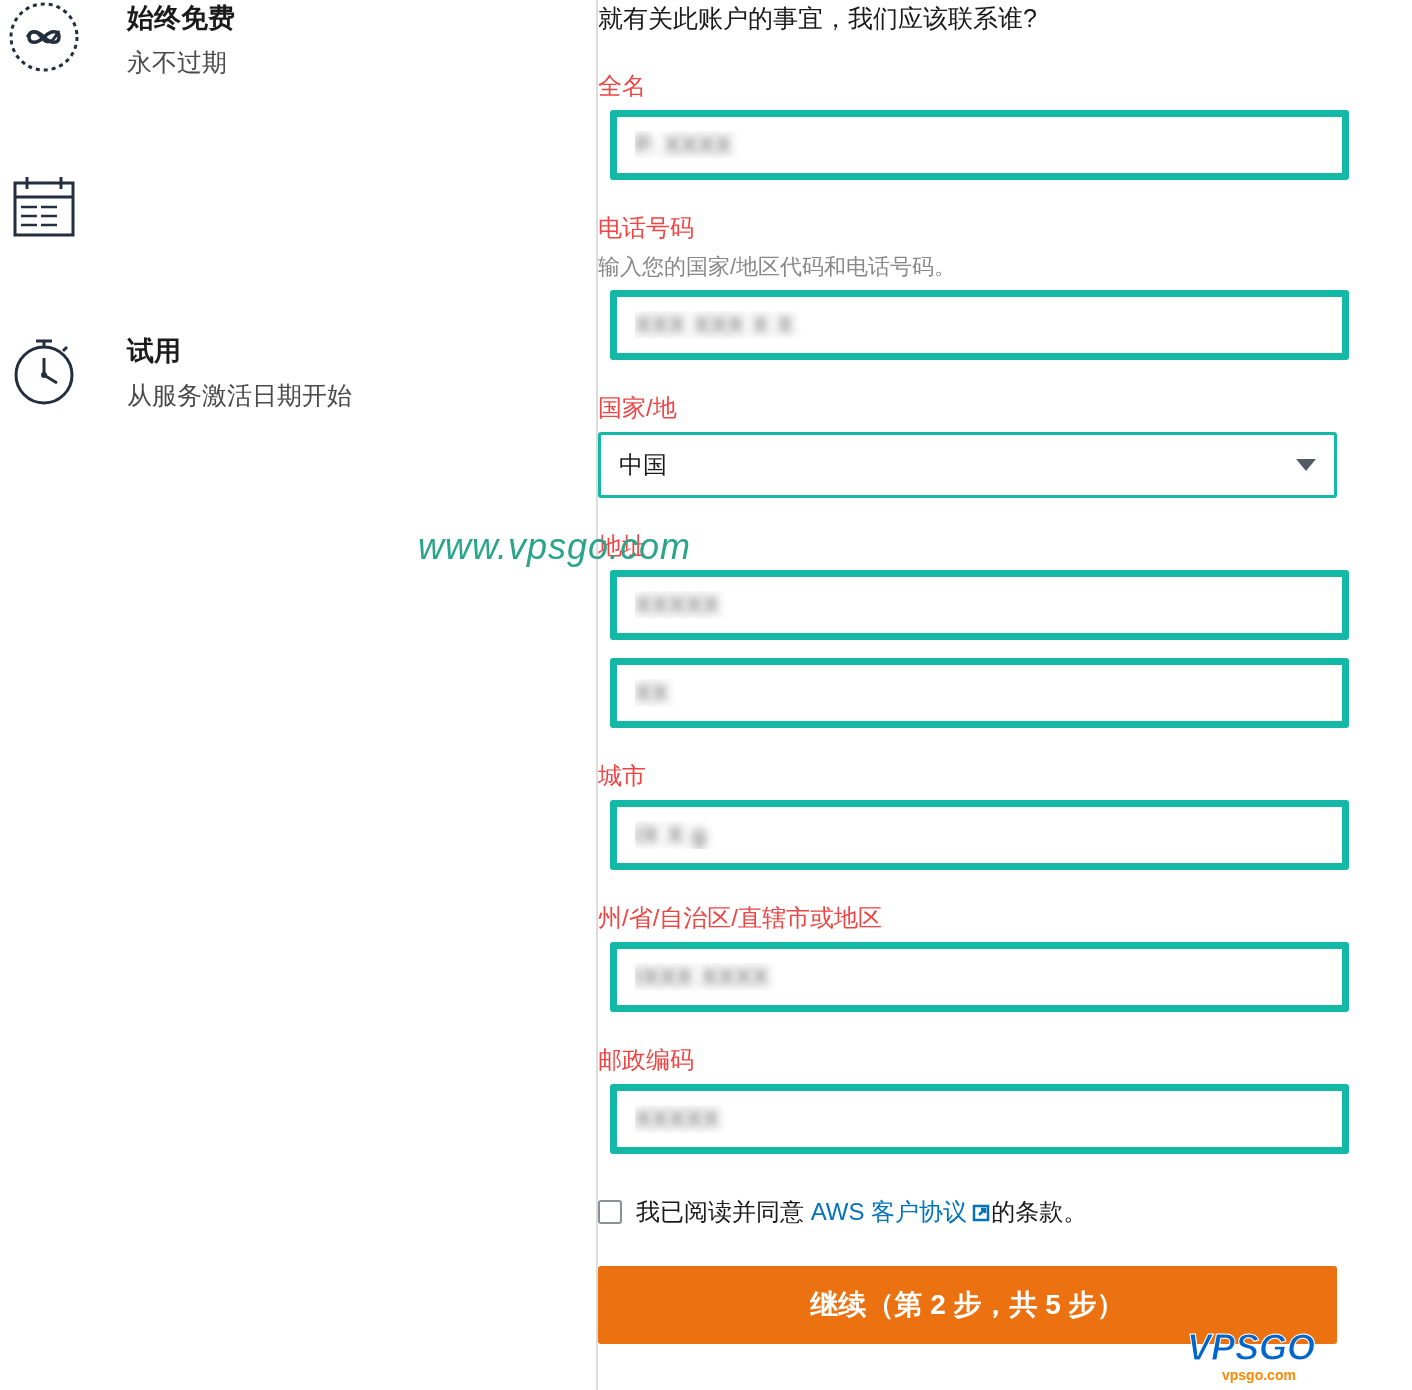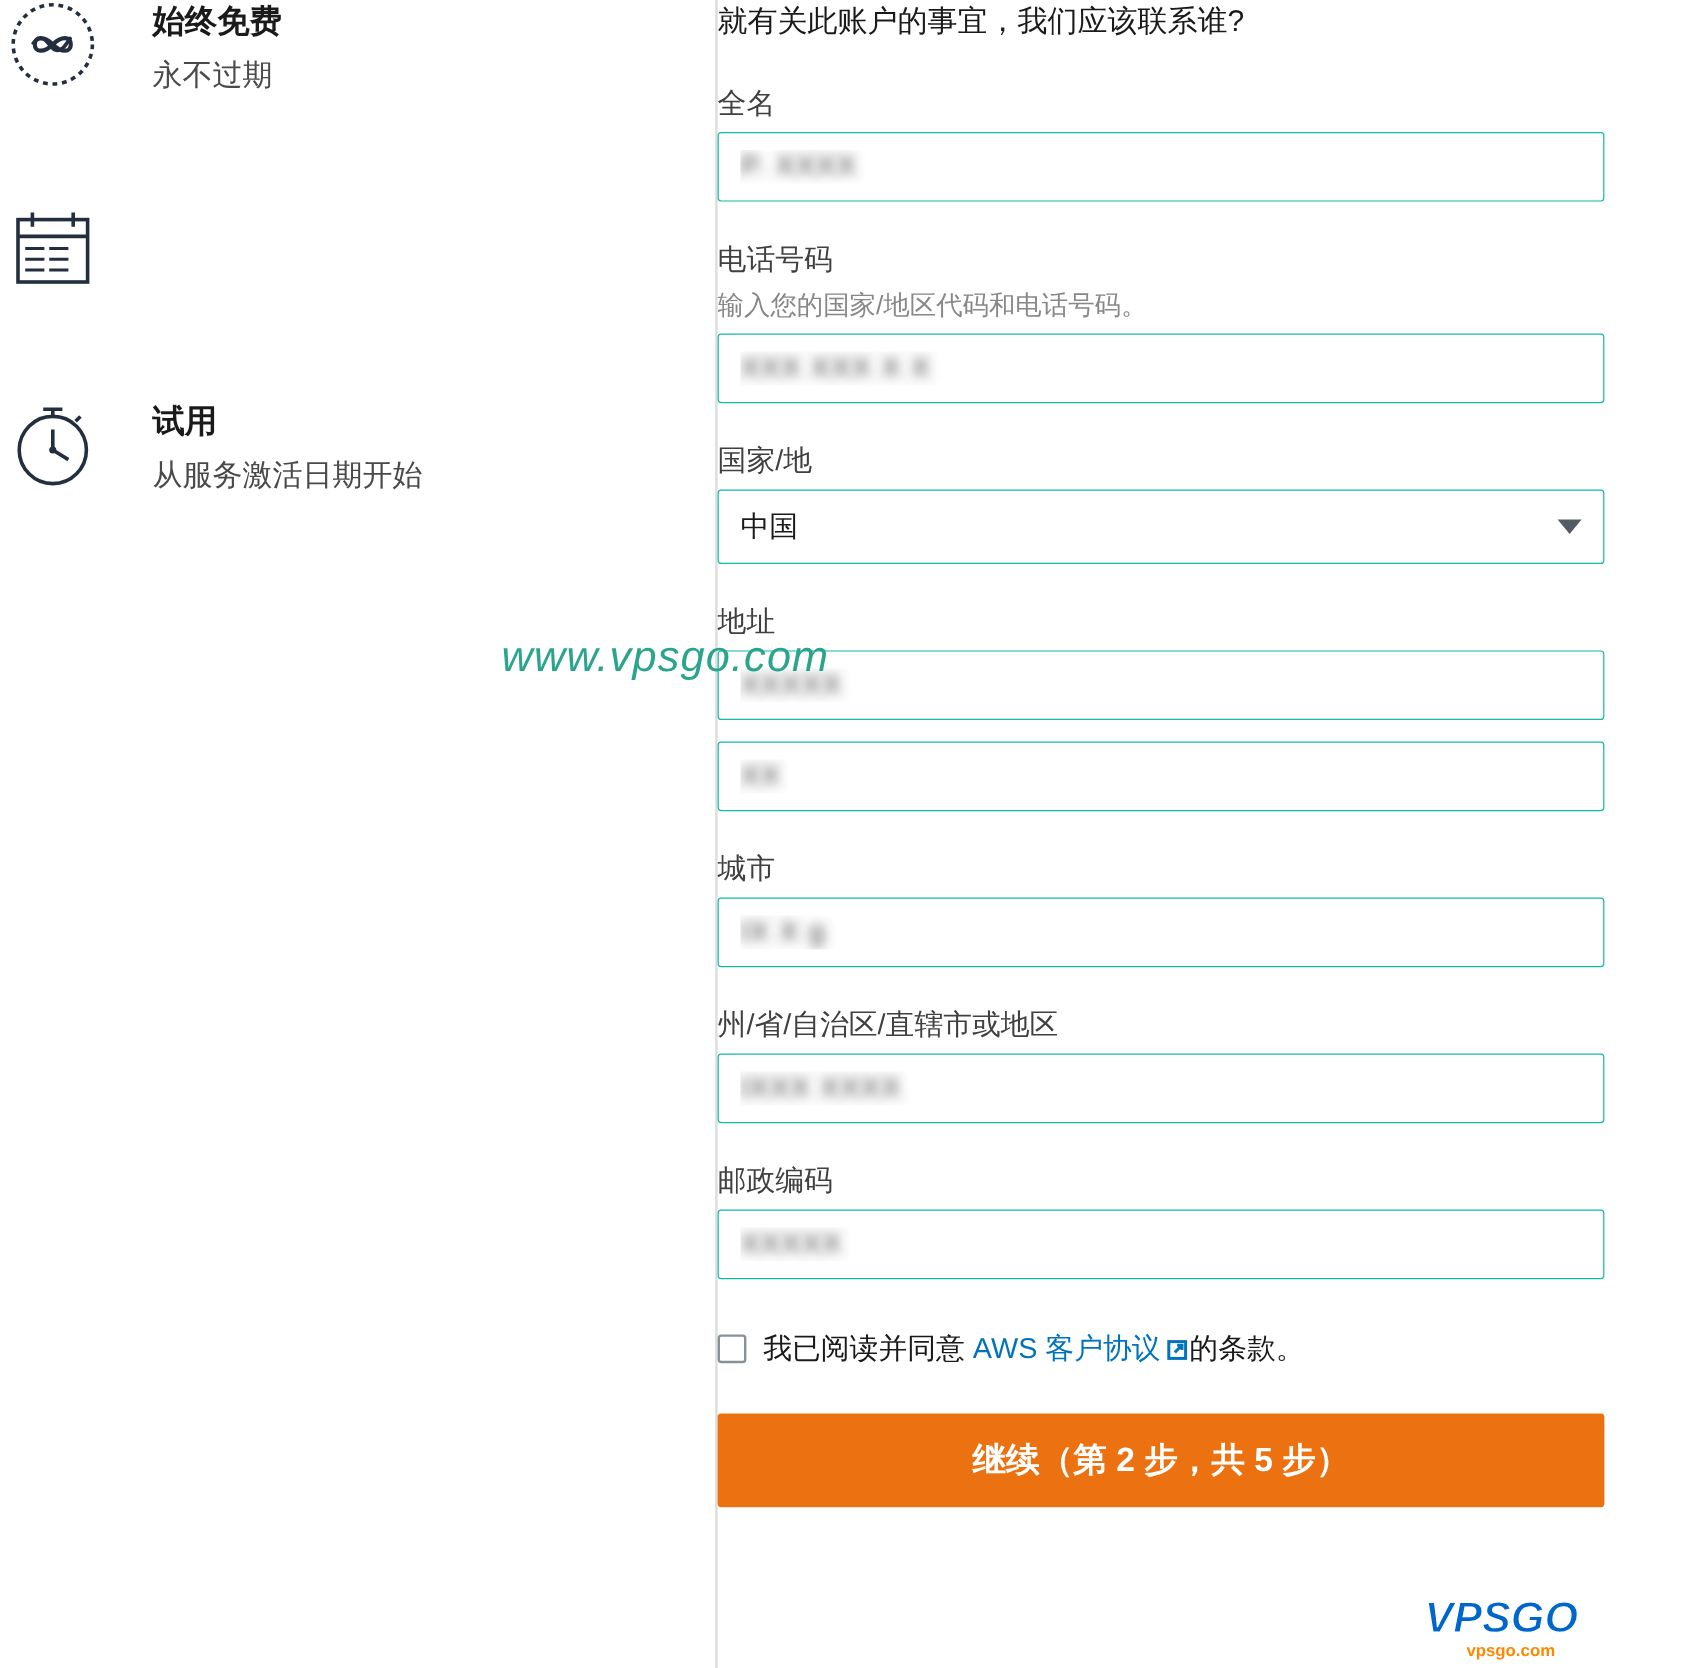--- a/index.html
+++ b/index.html
@@ -68,49 +68,50 @@
       font-size: 25px;
       color: #1a1a1a;
       margin-bottom: 32px;
       line-height: 1.5;
     }
     .form-group {
       margin-bottom: 32px;
     }
     .form-label {
       font-size: 24px;
-      color: #404040;
+      color: #ef4444;
       margin-bottom: 8px;
       display: block;
     }
     .form-hint {
       font-size: 22px;
       color: #888;
       margin-bottom: 8px;
     }
     .form-input {
       width: 100%;
       padding: 14px 18px;
       font-size: 24px;
-      border: 1px solid #14b8a6;
+      border: 7px solid #14b8a6;
       border-radius: 3px;
       background: #fff;
       color: #1a1a1a;
       font-family: inherit;
+      margin-left: 12px;
     }
     .form-input.blurred {
       color: transparent;
       text-shadow: 0 0 10px rgba(40,40,40,0.9);
       letter-spacing: 1px;
     }
     .form-select {
       width: 100%;
       padding: 14px 18px;
       font-size: 24px;
-      border: 1px solid #14b8a6;
+      border: 3px solid #14b8a6;
       border-radius: 3px;
       background: #fff;
       color: #1a1a1a;
       position: relative;
       display: flex;
       align-items: center;
       justify-content: space-between;
       cursor: pointer;
     }
     .select-arrow {

